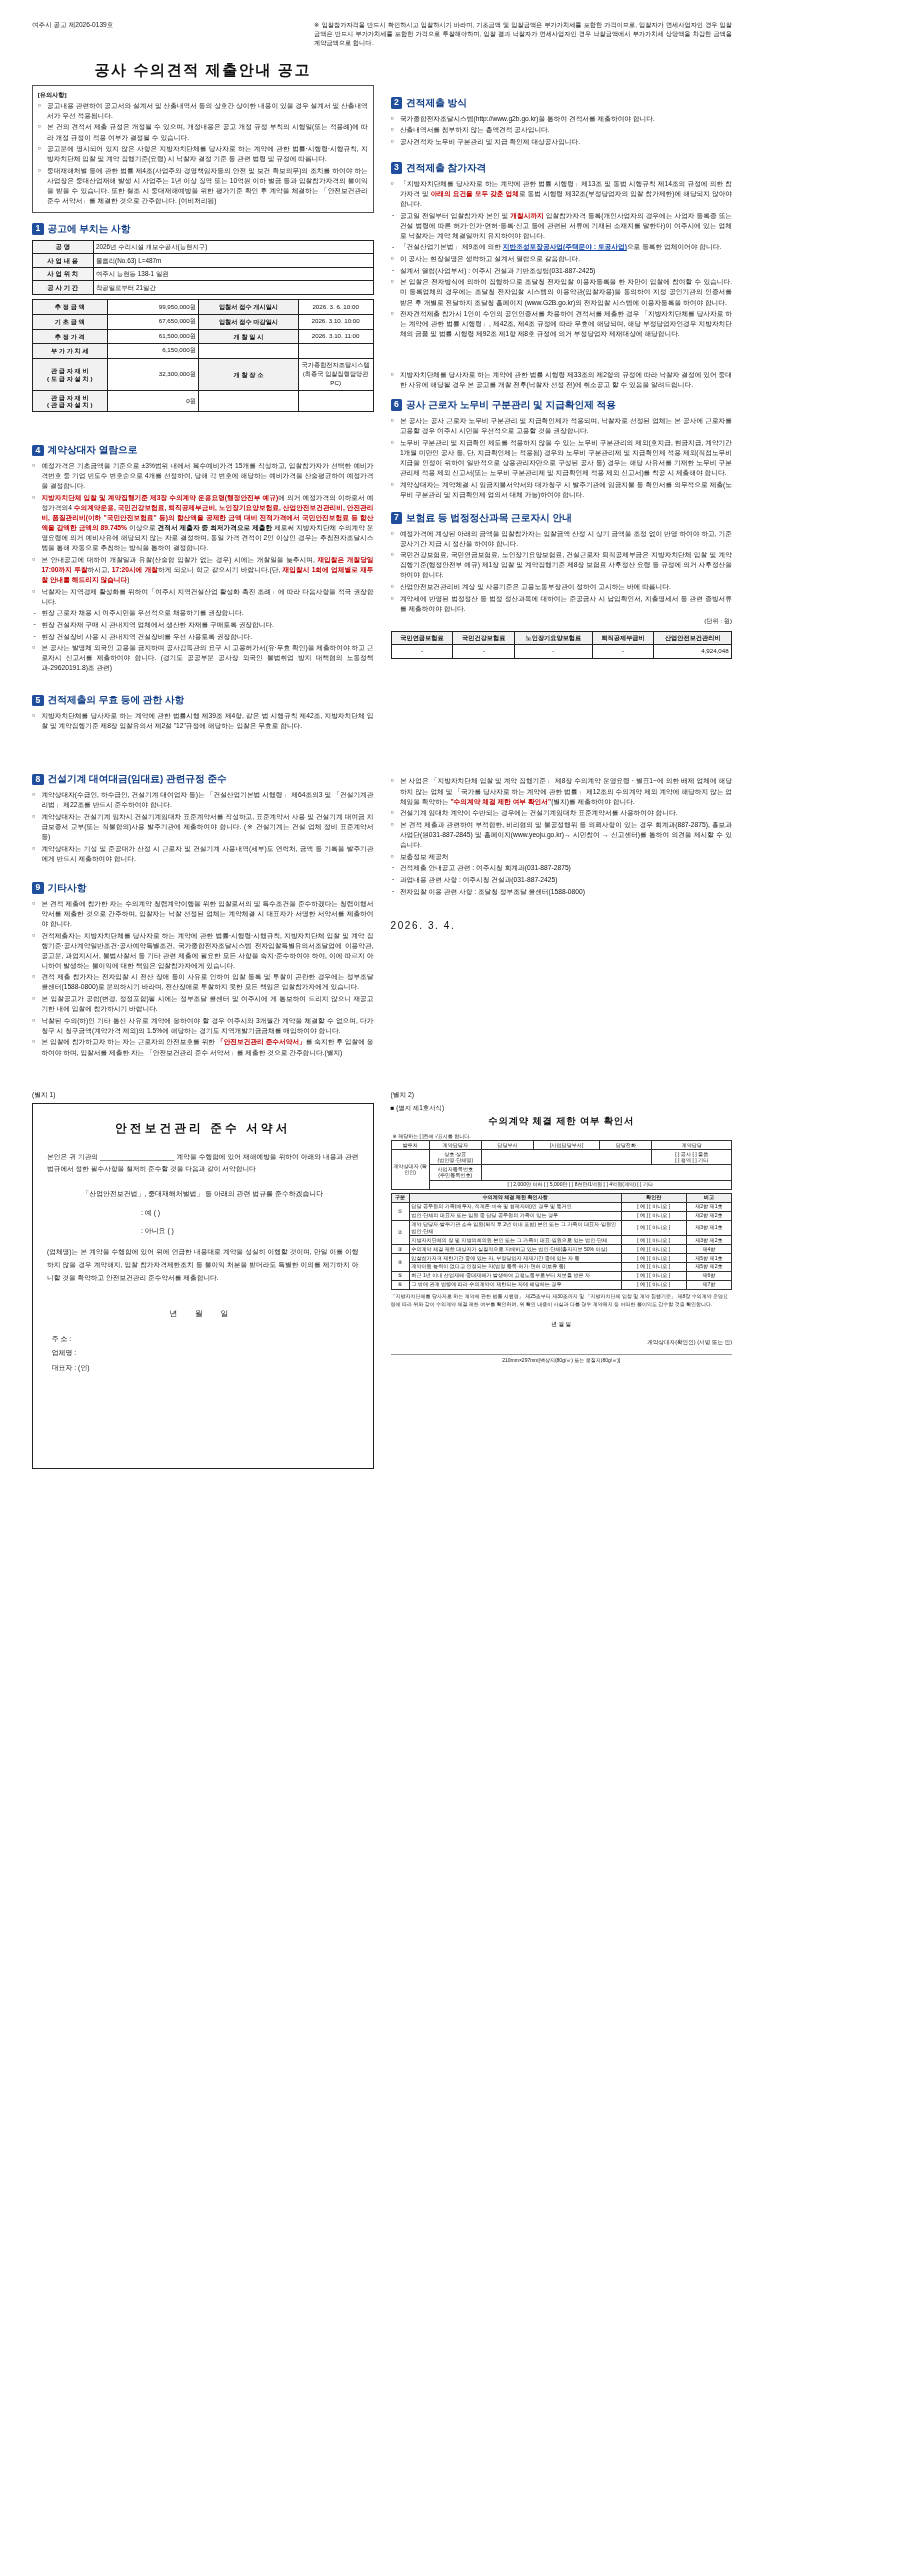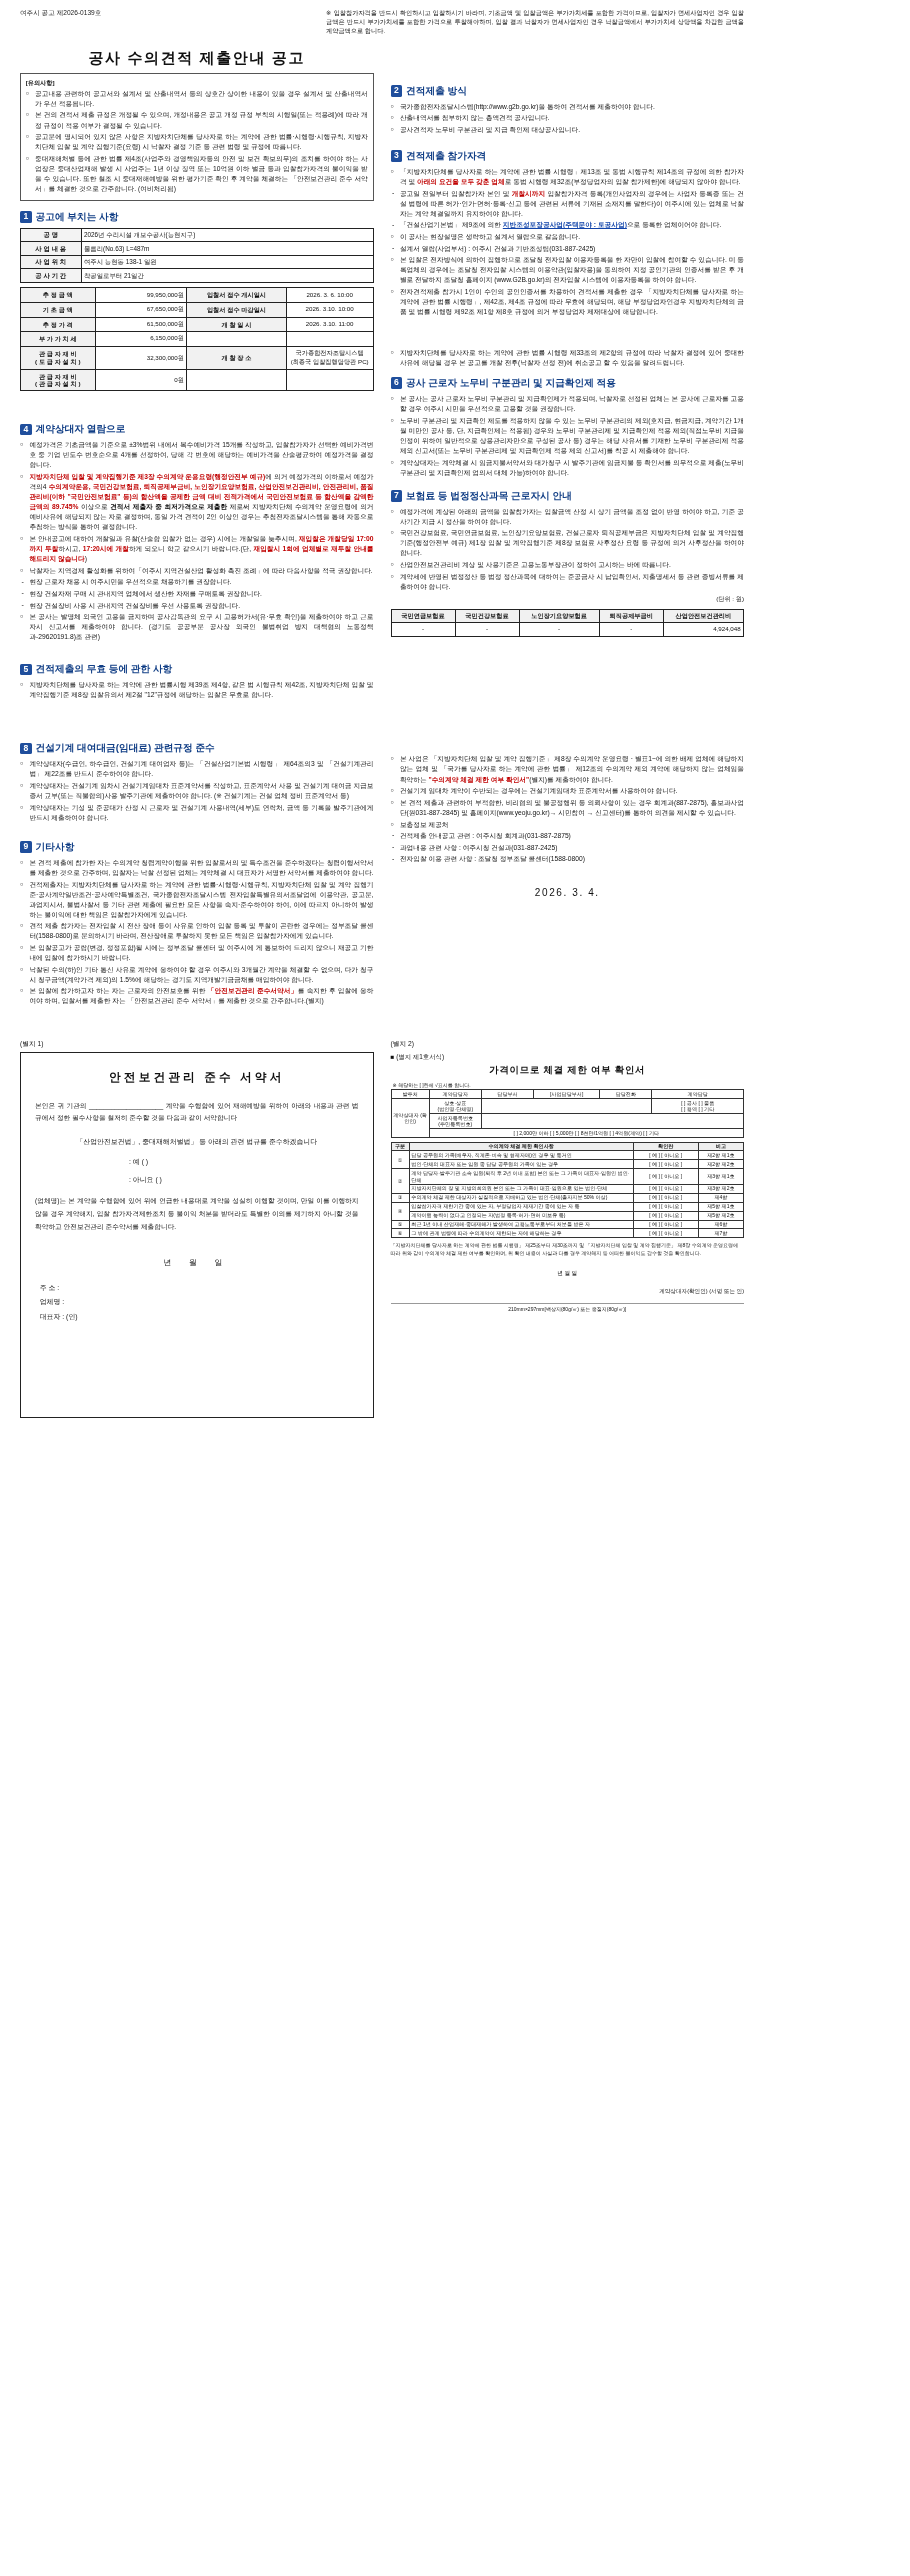--- a/index.html
+++ b/index.html
@@ -3,21 +3,21 @@
 <meta charset="utf-8">
 <style>
   html,body{margin:0;padding:0;background:#ffffff;}
   body{
     width:911px;
     font-family:"Liberation Sans","DejaVu Sans",sans-serif;
     color:#111;
     font-size:7px;
     line-height:1.45;
   }
-  .page{position:relative;width:764px;min-height:2576px;padding:0;box-sizing:border-box;border-radius:28px;}
+  .page{position:relative;width:764px;min-height:2576px;padding:12px;box-sizing:border-box;border-radius:28px;}
   .doc-head{padding:7.8px 20px 0 20px;}
   .doc-no{font-size:6.6px;color:#222;}
   .cols{display:flex;gap:17px;padding:3.1px 20px 0 20px;box-sizing:border-box;}
   .col{width:418px;}
   h1.title{
     text-align:center;font-size:15px;font-weight:bold;letter-spacing:1.6px;
     margin:7.8px 0 3.1px 0;
   }
   .note-box{
     border:0.8px solid #555;padding:3.9px 4.7px;margin:4.7px 0 7.8px 0;font-size:6.2px;line-height:1.5;
@@ -40,21 +40,21 @@
   .bluetx{color:#1144aa;}
   .ul{text-decoration:underline;}
   table{border-collapse:collapse;width:100%;}
   .tbl-notice{font-size:6.4px;}
   .tbl-notice td,.tbl-notice th{border:0.8px solid #222;padding:1.6px 2.3px;vertical-align:middle;}
   .tbl-notice .lbl{background:#f3f3f3;text-align:center;width:55px;font-weight:bold;}
   .tbl-cost{font-size:6.2px;margin-top:4.7px;}
   .tbl-cost th,.tbl-cost td{border:0.8px solid #222;padding:2.3px 2.3px;text-align:center;}
   .tbl-cost th{background:#f1f1f1;font-weight:bold;line-height:1.25;}
   .unit-note{text-align:right;font-size:6.2px;margin:3.1px 0 1.6px 0;}
-  .date-line{text-align:center;font-size:10px;margin:22px 0 7.8px 0;letter-spacing:1.6px;}
+  .date-line{text-align:left;font-size:10px;margin:22px 0 7.8px 0;letter-spacing:1.6px;}
   .org-line{text-align:center;font-size:15.6px;font-weight:bold;letter-spacing:9.4px;margin:4.7px 0 0 0;}
   .attach-wrap{display:flex;gap:17px;padding:31px 20px 15.6px 20px;box-sizing:border-box;}
   .attach{width:418px;}
   .attach-label{font-size:6.7px;margin-bottom:3.1px;}
   .oath-box{border:0.8px solid #222;padding:11px 14px 20px 14px;min-height:366px;box-sizing:border-box;}
   .oath-title{text-align:center;font-size:11.7px;font-weight:bold;letter-spacing:3.1px;margin:4.7px 0 14px 0;}
   .oath-p{font-size:6.7px;line-height:1.9;margin:7.8px 0;text-align:justify;}
   .oath-q{font-size:6.9px;text-align:center;margin:12.5px 0 7.8px 0;}
   .oath-choice{font-size:6.9px;line-height:2.1;margin:7.8px 0 7.8px 94px;}
   .sign-date{text-align:center;font-size:7.8px;letter-spacing:7.8px;margin:23.4px 0 12.5px 0;}
@@ -313,21 +313,21 @@
         <div class="sign-date">년    월    일</div>
         <div class="sign-fields">주  소 :</div>
         <div class="sign-fields">업체명 :</div>
         <div class="sign-fields">대표자 :                     (인)</div>
       </div>
     </div>
 
     <div class="attach">
       <div class="attach-label">(별지 2)</div>
       <div class="chk-sub">■ (별지 제1호서식)</div>
-      <div class="chk-title">가격이므로 체결 제한 여부 확인서</div>
+      <div class="chk-title">수의계약 체결 제한 여부 확인서</div>
 
       <table class="tbl-chk">
         <tbody>
             <tr class="noborder">
           <td colspan="6" class="small" style="border:none;text-align:left;">※ 해당하는 [ ]란에 √표시를 합니다.</td>
         </tr>
         <tr>
           <td class="c" style="width:34px;">발주처</td>
           <td class="c" style="width:48px;">계약담당자</td>
           <td class="c" style="width:48px;">담당부서</td>

